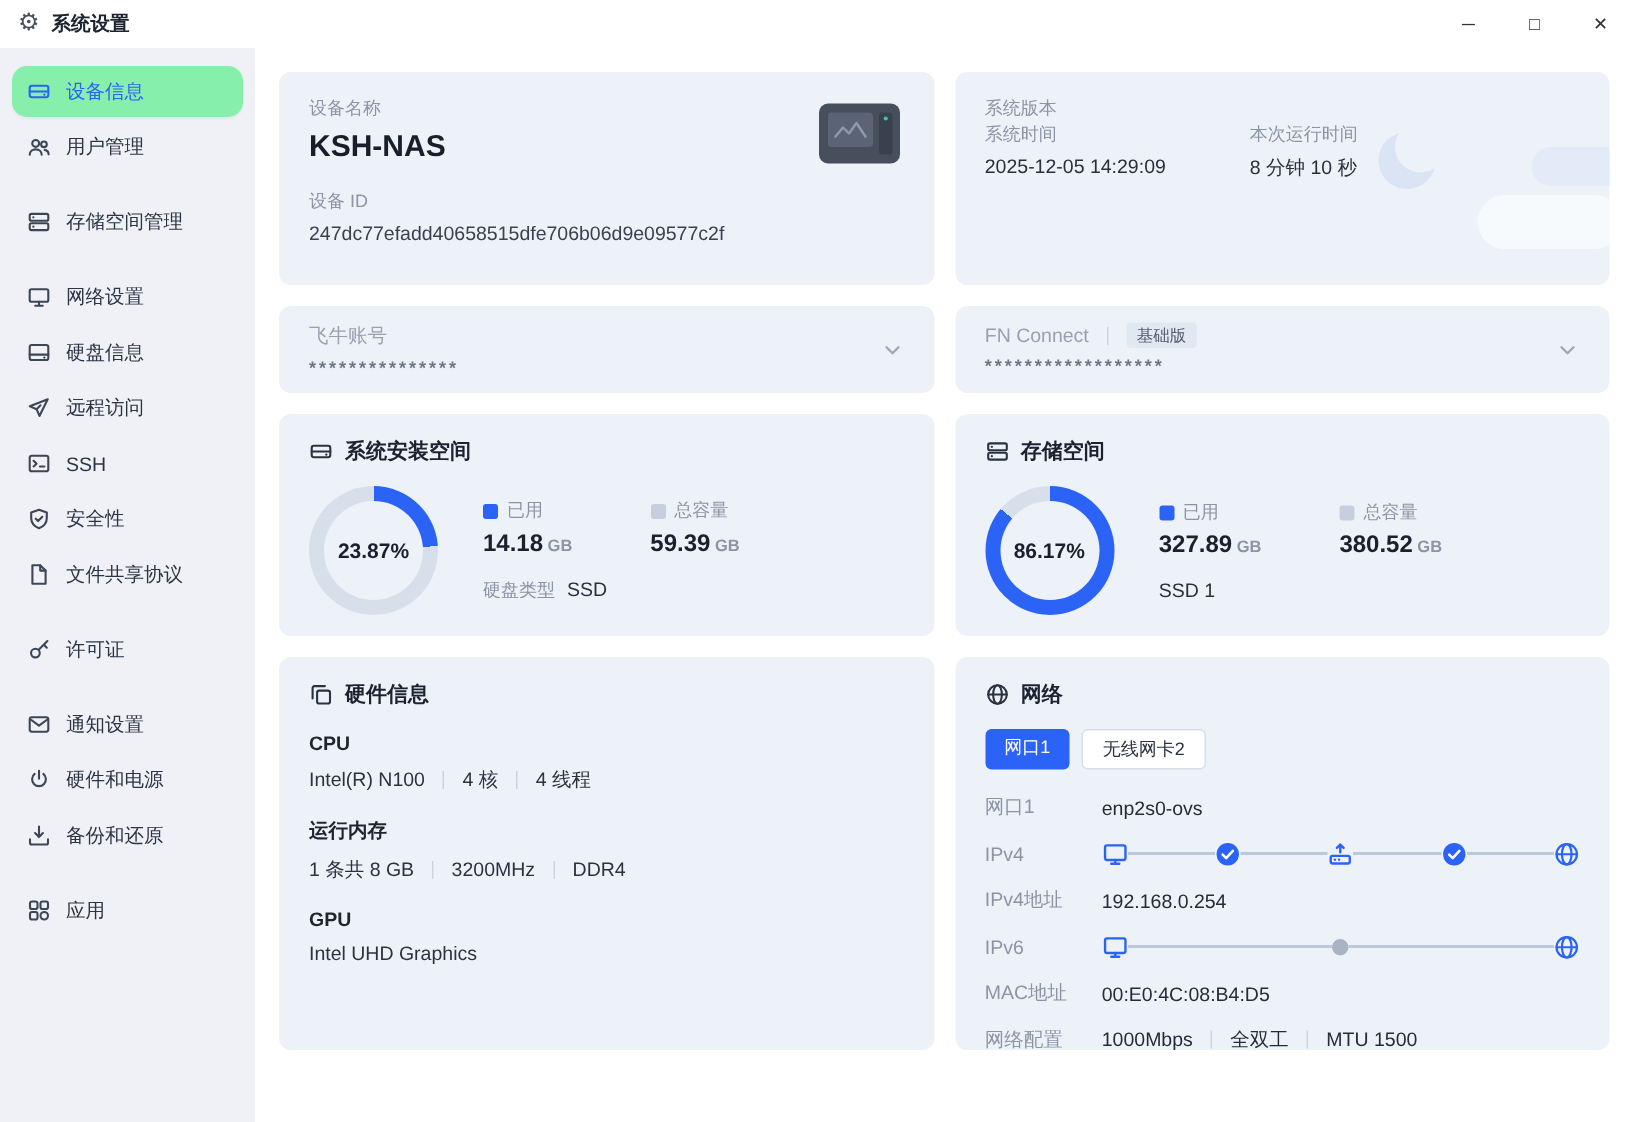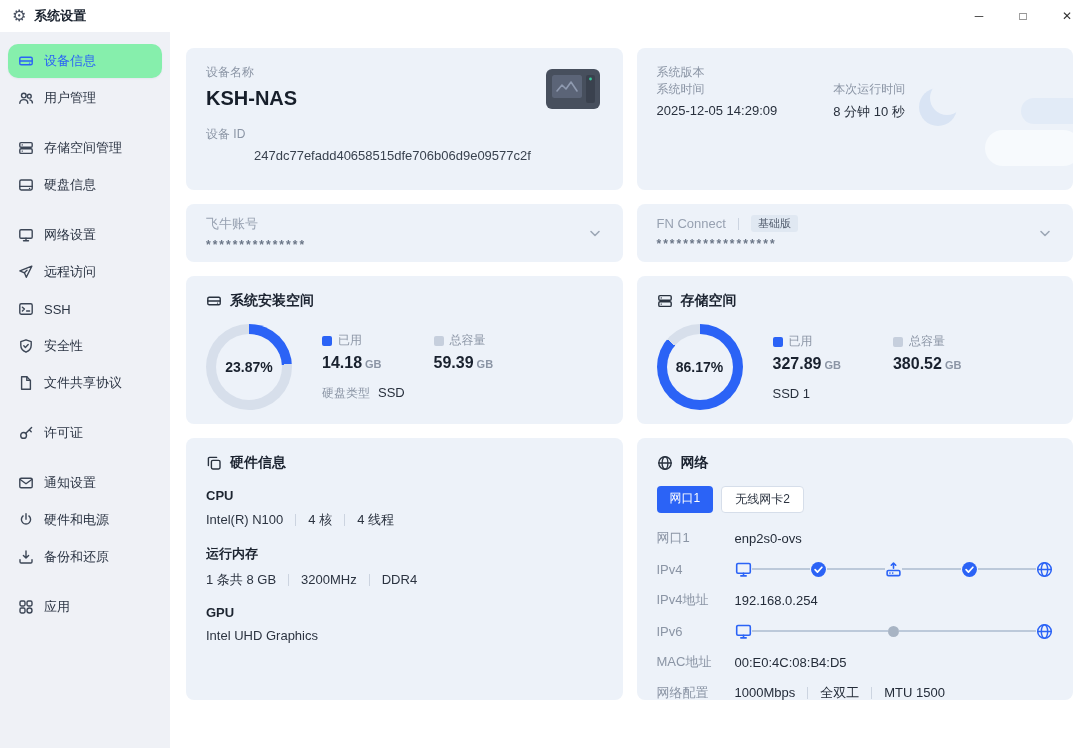--- a/index.html
+++ b/index.html
@@ -29,21 +29,21 @@
   
   .grid { display:grid; grid-template-columns:1fr 1fr; grid-template-rows:142px 58px 148px 262px; gap:14px;border-radius:22px; }
   .card { background:#edf2f9; border-radius:8px; padding:16px 20px; position:relative; overflow:hidden; }
 
   .lbl { font-size:12px; color:#8b95a5; }
   .val { font-size:13px; color:#28303d; }
   .divider { display:inline-block; width:1px; height:12px; background:#ccd4e0; margin:0 12px; vertical-align:-2px; }
 
   
   .dev-name { font-size:20px; font-weight:700; color:#171f2b; margin:6px 0 16px 0; }
-  .dev-id { font-size:13px; color:#39424f; margin-top:5px;margin-left:48px; }
+  .dev-id { font-size:13px; color:#39424f; margin-top:5px; }
   .nas-img { position:absolute; right:20px; top:18px; }
 
   
   .sys-row1 { display:flex; align-items:center; justify-content:space-between; margin:4px 0 14px 0; position:relative; z-index:2; }
   .sys-ver { font-size:24px; font-weight:700; color:#141c28; }
   .sys-ver .vnum { margin-left:14px; }
   .check-link { font-size:13px; color:#2457e6; text-decoration:underline; cursor:pointer; }
   .sys-cols { display:flex; gap:56px; position:relative; z-index:2; }
   .sys-col .val { margin-top:5px; }
   .moon { position:absolute; right:116px; top:40px; width:38px; height:38px; border-radius:50%; background:#d9e4f4; z-index:1; }
@@ -140,35 +140,35 @@
     </div>
 
     <div class="side-item side-gap">
       <svg class="icn" viewBox="0 0 16 16" fill="none" stroke="currentColor" stroke-width="1.4" stroke-linecap="round" stroke-linejoin="round">
           <rect x="1.8" y="2.6" width="12.4" height="4.6" rx="1.2"></rect>
           <rect x="1.8" y="8.8" width="12.4" height="4.6" rx="1.2"></rect>
           <path d="M4.2 4.9h.1M4.2 11.1h.1"></path>
         </svg>
       <span>存储空间管理</span>
     </div>
+    <div class="side-item side-gap">
+      <svg class="icn" viewBox="0 0 16 16" fill="none" stroke="currentColor" stroke-width="1.4" stroke-linecap="round" stroke-linejoin="round">
+          <rect x="1.8" y="2.8" width="12.4" height="8.4" rx="1.2"></rect>
+          <path d="M5.5 13.8h5M8 11.2v2.6"></path>
+        </svg>
+      <span>网络设置</span>
+    </div>
+
     <div class="side-item">
       <svg class="icn" viewBox="0 0 16 16" fill="none" stroke="currentColor" stroke-width="1.4" stroke-linecap="round" stroke-linejoin="round">
           <rect x="1.8" y="3" width="12.4" height="10" rx="1.4"></rect>
           <path d="M1.8 9.4h12.4"></path>
           <path d="M11.5 11.4h.1"></path>
         </svg>
       <span>硬盘信息</span>
-    </div>
-
-    <div class="side-item side-gap">
-      <svg class="icn" viewBox="0 0 16 16" fill="none" stroke="currentColor" stroke-width="1.4" stroke-linecap="round" stroke-linejoin="round">
-          <rect x="1.8" y="2.8" width="12.4" height="8.4" rx="1.2"></rect>
-          <path d="M5.5 13.8h5M8 11.2v2.6"></path>
-        </svg>
-      <span>网络设置</span>
     </div>
     <div class="side-item">
       <svg class="icn" viewBox="0 0 16 16" fill="none" stroke="currentColor" stroke-width="1.4" stroke-linecap="round" stroke-linejoin="round">
           <path d="M13.8 2.2L1.9 6.9l4.5 1.9 1.9 4.5 5.5-11.1z"></path>
           <path d="M6.4 8.8l2.6-2.6"></path>
         </svg>
       <span>远程访问</span>
     </div>
     <div class="side-item">
       <svg class="icn" viewBox="0 0 16 16" fill="none" stroke="currentColor" stroke-width="1.4" stroke-linecap="round" stroke-linejoin="round">

